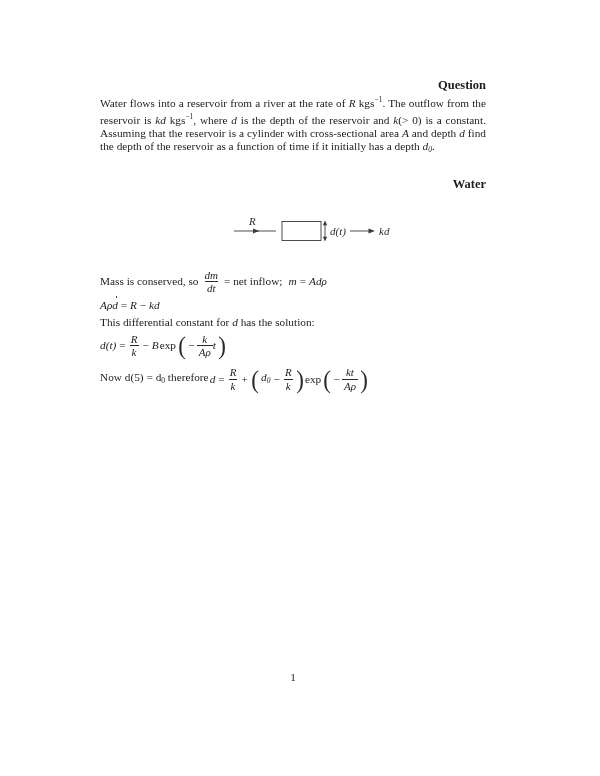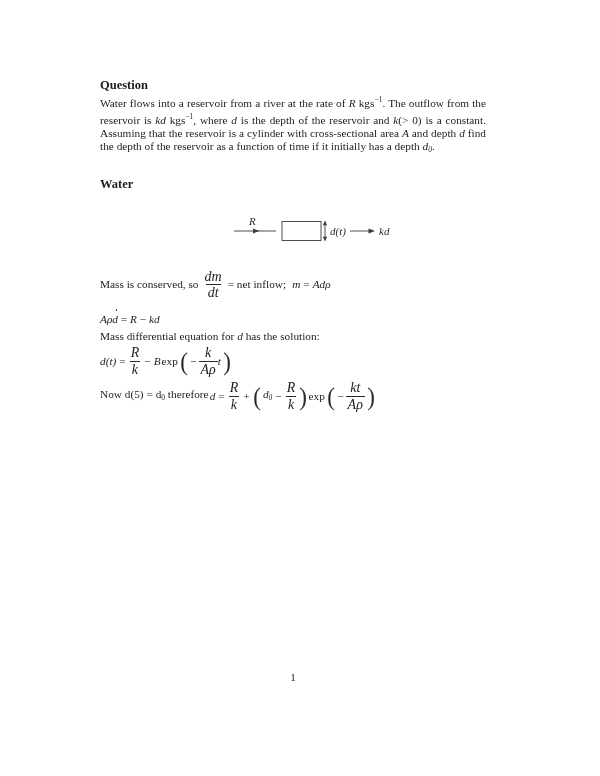--- a/index.html
+++ b/index.html
@@ -7,21 +7,21 @@
   body {
     width: 600px; height: 776px;
     background: #ffffff;
     font-family: "Liberation Serif", serif;
     color: #1d1d1f;
   }
   .page { position: relative; width: 600px; height: 776px; background: #fff; overflow: hidden; }
   .content { position: absolute; left: 100px; top: 0; width: 386px; }
 
   .sec-heading {
-    font-size: 12.5px; font-weight: bold; margin: 0; line-height: 14px;
+    font-size: 12.5px; font-weight: bold; margin: 0; line-height: 14px; text-align: right;
   }
   .q-heading { margin-top: 78px; }
   .a-heading { margin-top: 20px; }
 
   .para {
     margin: 1px 0 0 0;
     font-size: 11.3px; line-height: 13.4px;
     text-align: justify;
   }
   .it { font-style: italic; }
@@ -34,28 +34,28 @@
   .diagram svg { display: block; }
   .svgtxt { font-family: "Liberation Serif", serif; font-style: italic; font-size: 11px; fill: #2a2a2a; }
 
   
   .mathline {
     display: flex; align-items: center;
     font-size: 11.3px; line-height: 13px;
   }
   .mathp { margin: 0; font-size: 11.3px; line-height: 14px; }
   .ml1 { margin-top: 19px; }
-  .ml2 { margin-top: 11px; }
+  .ml2 { margin-top: 4px; }
   .ml3 { margin-top: 3px; }
   .ml4 { margin-top: 2px; min-height: 29px; }
   .ml5 { margin-top: 3px; min-height: 32px; }
 
   .frac {
     display: inline-flex; flex-direction: column; align-items: center;
-    font-size: 14px; line-height: 1.12; text-align: center;
+    font-size: 11px; line-height: 1.12; text-align: center;
   }
   .frac .num, .frac .den { display: block; padding: 0 2px; font-style: italic; }
   .frac .den { border-top: 1px solid #2a2a2a; }
 
   .bigp {
     font-size: 25px; line-height: 1; font-weight: 400;
     transform: scaleX(0.92); color: #2a2a2a;
   }
   .mgl2 { margin-left: 2px; } .mgl3 { margin-left: 1px; } .mgl6 { margin-left: 6px; }
   .mgr2 { margin-right: 2px; }
@@ -112,21 +112,21 @@
           <span class="den">dt</span>
         </span>
       <span class="rm">= net inflow;</span>
       <span class="it mgl6">m</span>
       <span class="rm mgx3">=</span>
       <span class="it">Adρ</span>
     </div>
 
     <p class="mathp ml2"><span class="it">Aρ</span><span class="overdot">d</span><span class="rm"> = </span><span class="it">R</span><span class="rm"> − </span><span class="it">kd</span></p>
 
-    <p class="mathp ml3"><span class="rm">Mass differential equation for </span><span class="it">d</span><span class="rm"> has the solution:</span></p>
+    <p class="mathp ml3"><span class="rm">This differential constant for </span><span class="it">d</span><span class="rm"> has the solution:</span></p>
 
     <div class="mathline ml4">
       <span class="it">d(t)</span>
       <span class="rm mgx3">=</span>
       <span class="frac">
           <span class="num">R</span>
           <span class="den">k</span>
         </span>
       <span class="rm mgx3">−</span>
       <span class="it">B</span>

